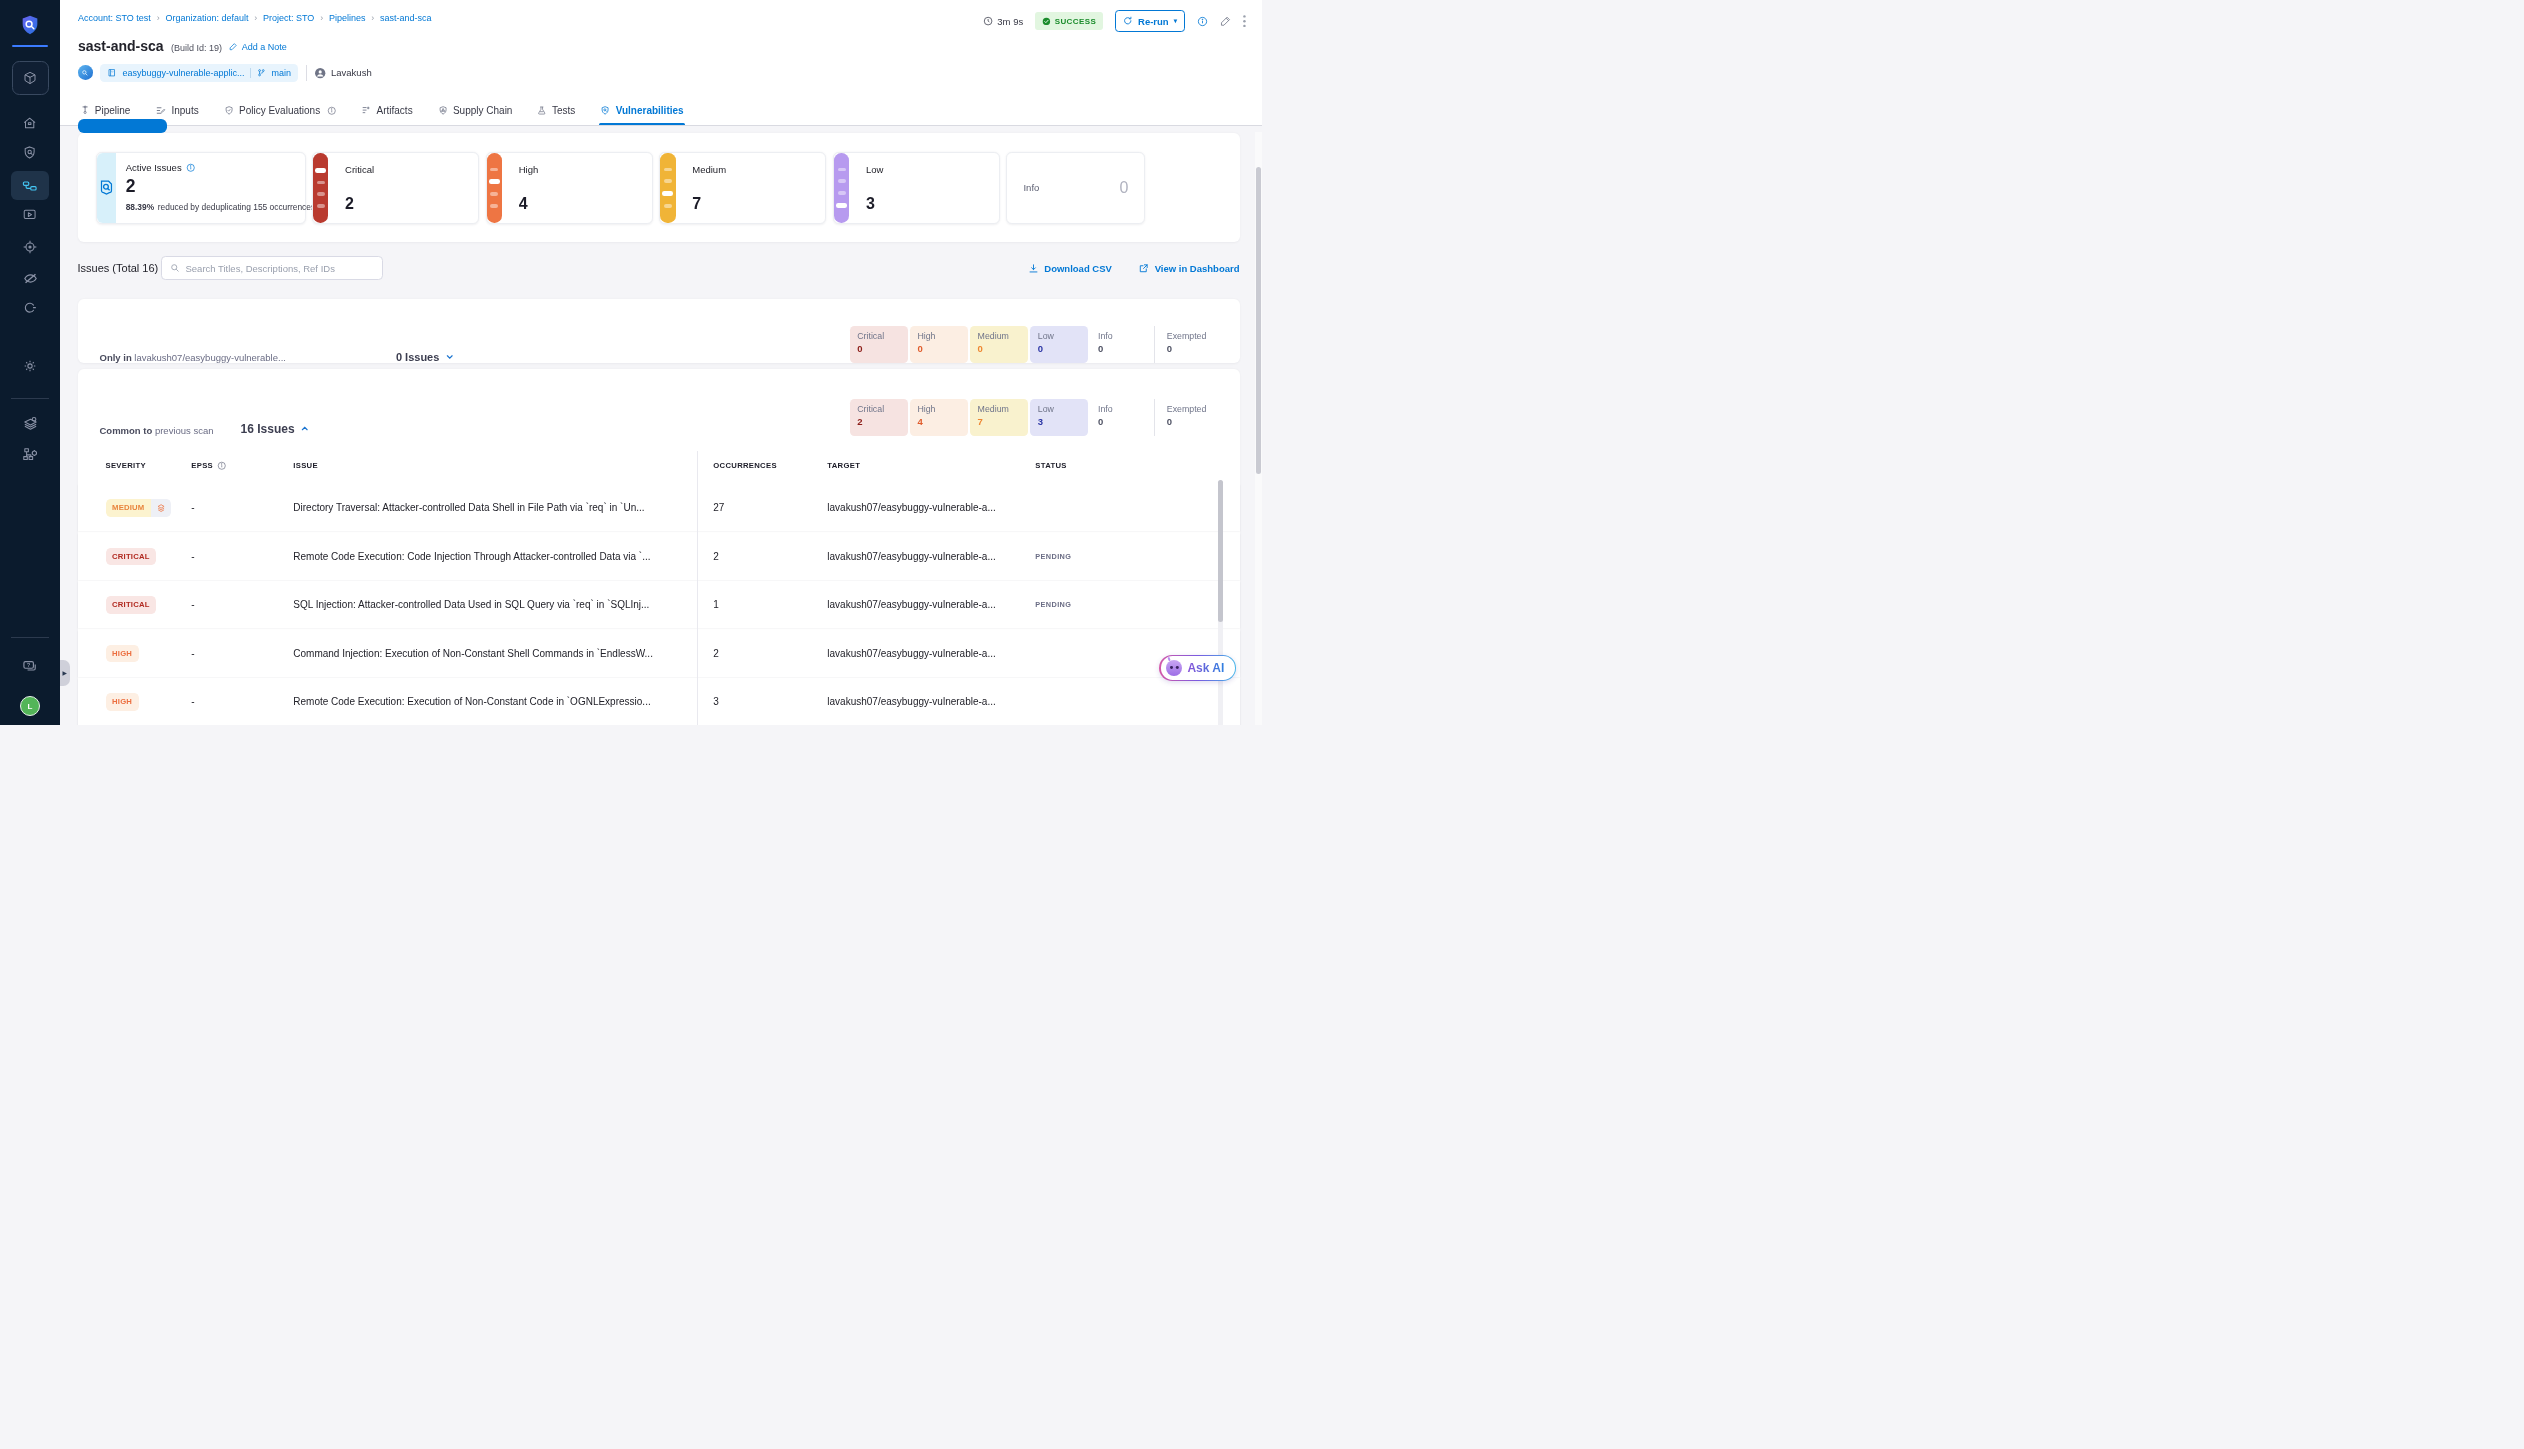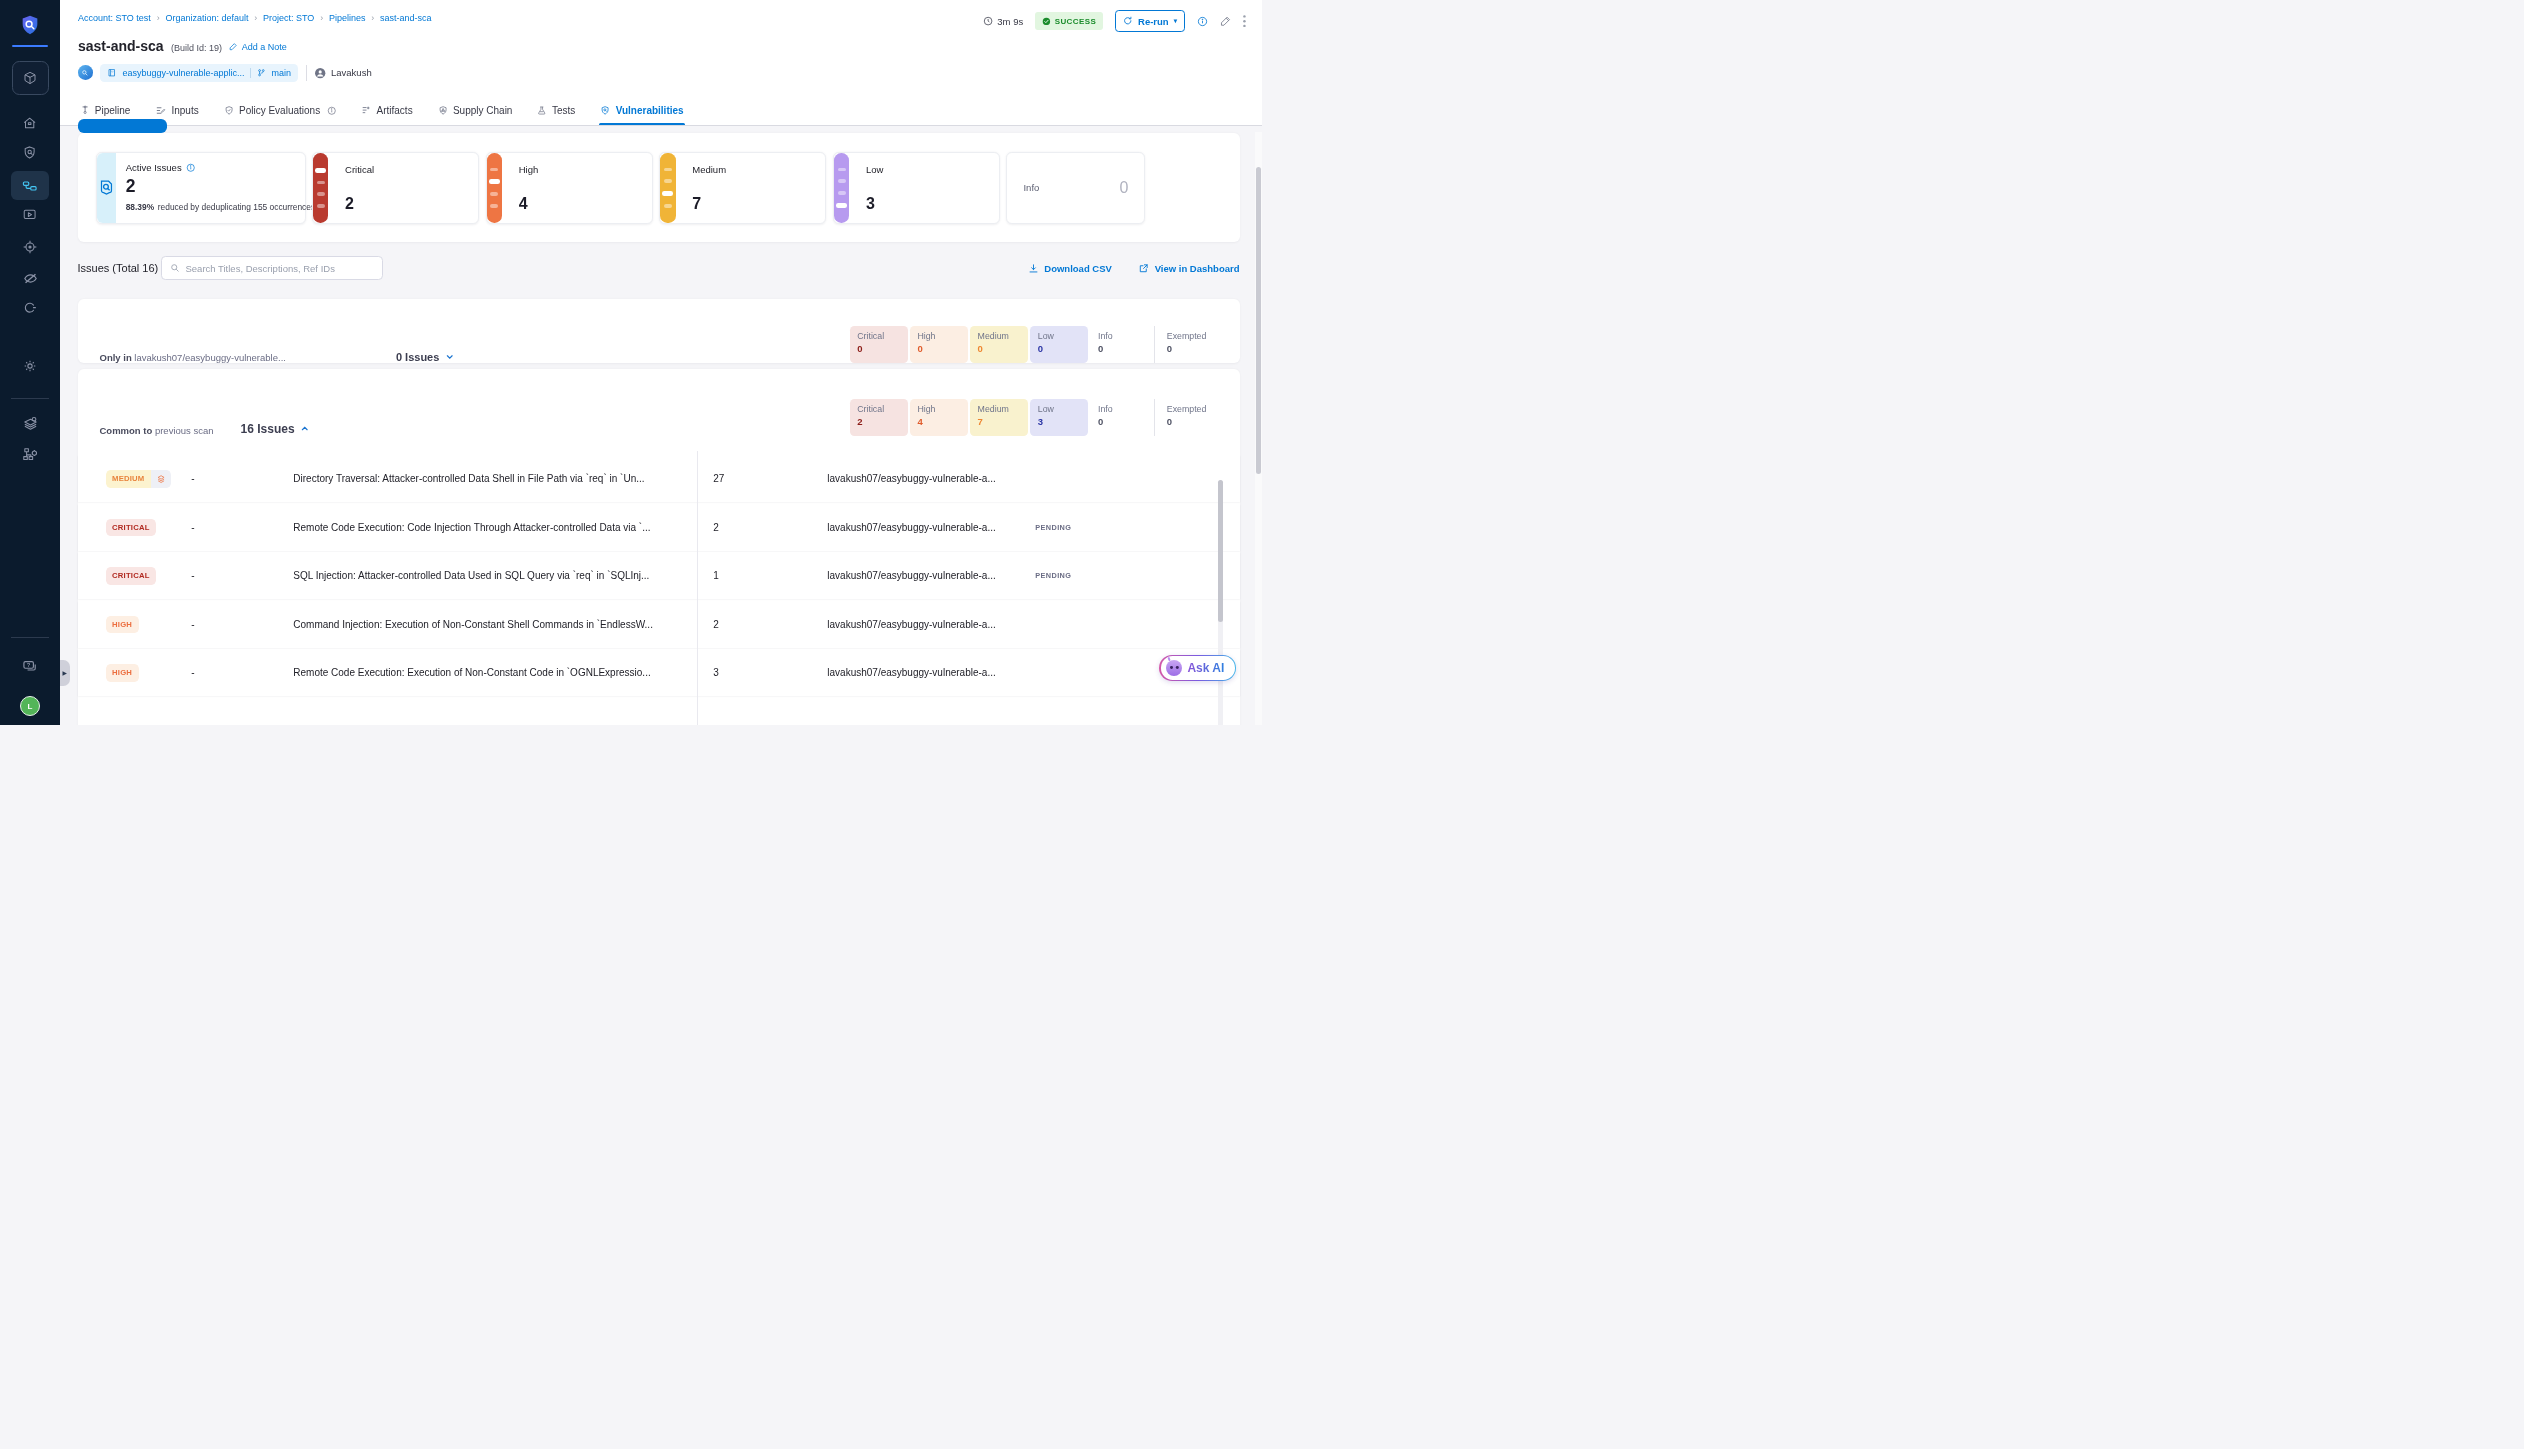--- a/index.html
+++ b/index.html
@@ -641,20 +641,37 @@
         <div class="chip-div"></div>
         <div class="chip chip-plain">
             <div class="cl">Exempted</div>
             <div class="cv">0</div>
           </div>
       </div>
     </div>
 
     <div class="tbl">
       <div class="col-divider"></div>
+      <div class="tbl-grid tbl-head">
+        <div class="th">SEVERITY</div>
+        <div class="th">
+          <span>EPSS</span>
+          <span class="info-grey">
+              <svg width="9.5" height="9.5" viewBox="0 0 24 24" fill="none" stroke="currentColor" stroke-width="1.8">
+                <circle cx="12" cy="12" r="9"></circle>
+                <line x1="12" y1="10.5" x2="12" y2="16"></line>
+                <circle cx="12" cy="7.5" r="0.8" fill="currentColor"></circle>
+              </svg>
+            </span>
+        </div>
+        <div class="th">ISSUE</div>
+        <div class="th">OCCURRENCES</div>
+        <div class="th">TARGET</div>
+        <div class="th">STATUS</div>
+      </div>
 
       <div class="rows">
         <div class="tbl-grid trow">
           <div class="td"><span class="sev-badge sev-medium">
                 <span class="sev-main">MEDIUM</span>
                 <span class="sev-extra">
                   <svg width="10.2" height="10.2" viewBox="0 0 24 24" fill="none" stroke="currentColor" stroke-width="1.8" stroke-linejoin="round">
                     <path d="M12 4l7 4-7 4-7-4z"></path>
                     <path d="M5 12l7 4 7-4"></path>
                     <path d="M5 16l7 4 7-4"></path>

